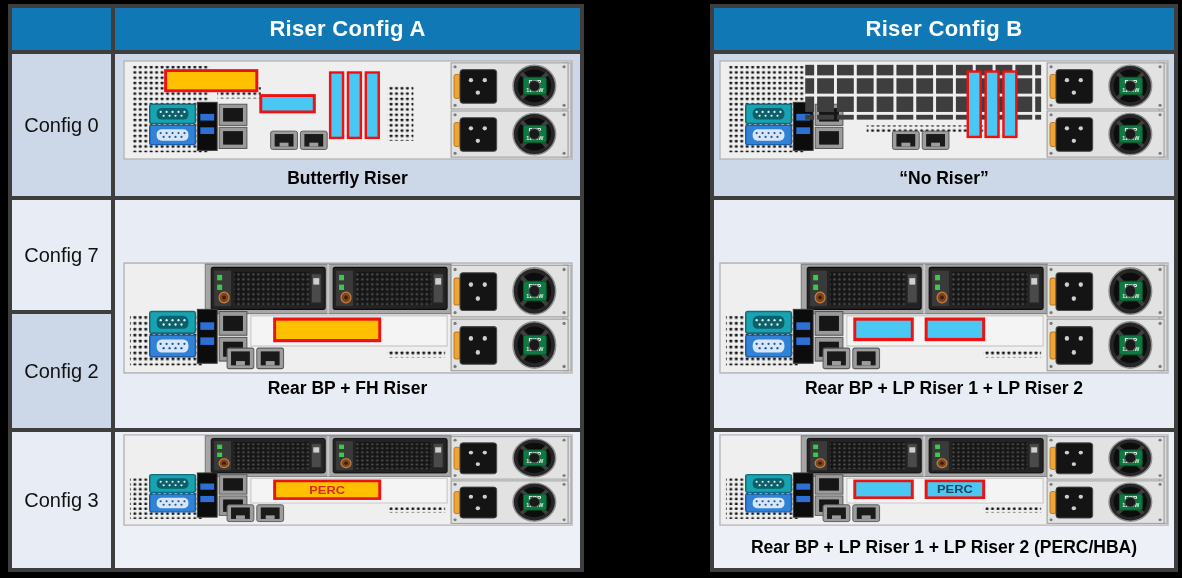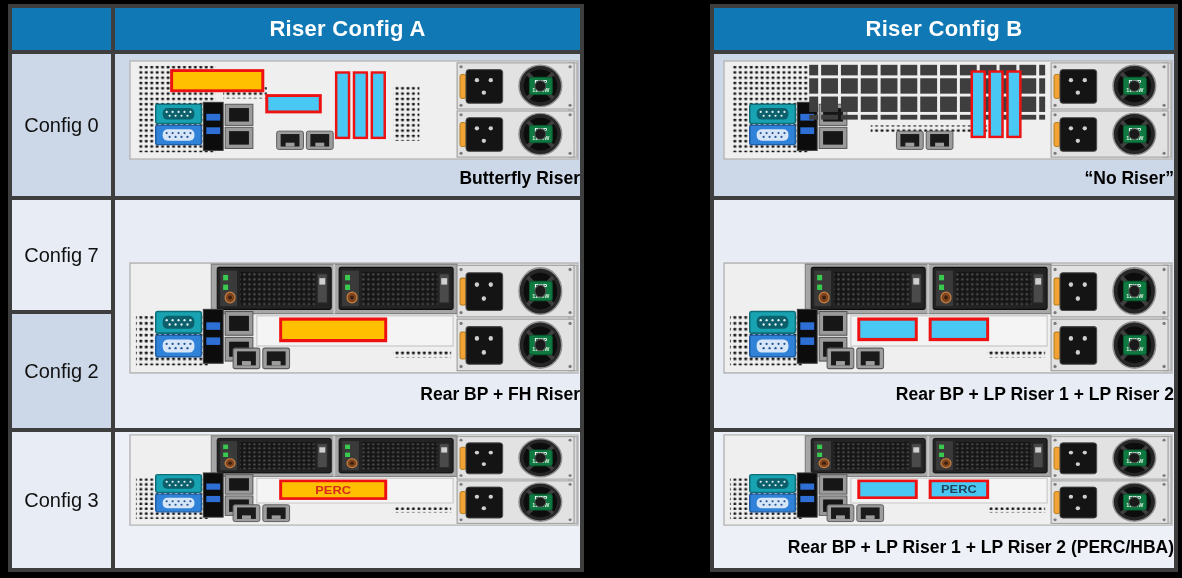--- a/index.html
+++ b/index.html
@@ -35,37 +35,37 @@
   .a-main{grid-area:1/2;}
   .b-main{grid-area:1/1;}
   .lbl{
     display:flex;align-items:center;justify-content:center;
     font-size:20px;color:var(--label-text,#111);
   }
   .r0{grid-area:2/1;background:var(--row-dark,#ccd8e8);}
   .r1{grid-area:3/1;background:var(--row-light,#e7ecf5);}
   .r2{grid-area:4/1;background:var(--row-dark,#ccd8e8);}
   .r3{grid-area:5/1;background:var(--row-light,#e7ecf5);}
-  .content{display:flex;flex-direction:column;align-items:flex-end;}
+  .content{display:flex;flex-direction:column;align-items:center;}
   .c-a0{grid-area:2/2;background:var(--row-dark,#ccd8e8);}
   .c-a12{grid-column:2;grid-row:3/5;background:var(--row-light,#e7ecf5);}
   .c-a3{grid-area:5/2;background:var(--row-bottom,#edf1f7);}
   .c-b0{grid-area:2/1;background:var(--row-dark,#ccd8e8);}
   .c-b12{grid-area:3/1;background:var(--row-light,#e7ecf5);}
   .c-b3{grid-area:4/1;background:var(--row-bottom,#edf1f7);}
   .server{width:452px;display:block;}
   .c-a0 .server,.c-b0 .server{height:100px;margin-top:6px;}
   .c-a12 .server,.c-b12 .server{height:112px;margin-top:62px;}
   .c-a3 .server,.c-b3 .server{height:92px;margin-top:2px;}
   .cap{
     font-size:17.5px;font-weight:bold;color:var(--caption-text,#000);
     text-align:center;
   }
   .cap-flex{flex:1;display:flex;align-items:center;justify-content:center;}
-  .cap-mid{margin-top:10px;}
+  .cap-mid{margin-top:4px;}
 </style>
 </head>
 <body>
 
 <div class="page">
 
   <section class="riser-table table-a">
     <div class="cell hdr corner"></div>
     <div class="cell hdr a-main">Riser Config A</div>
 

